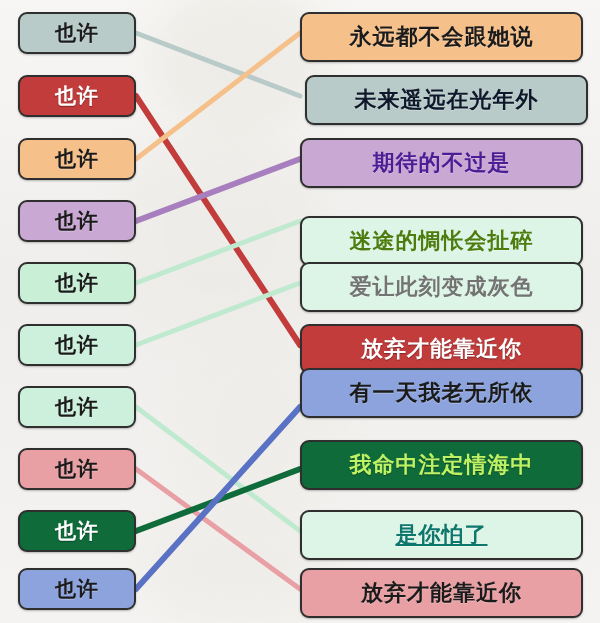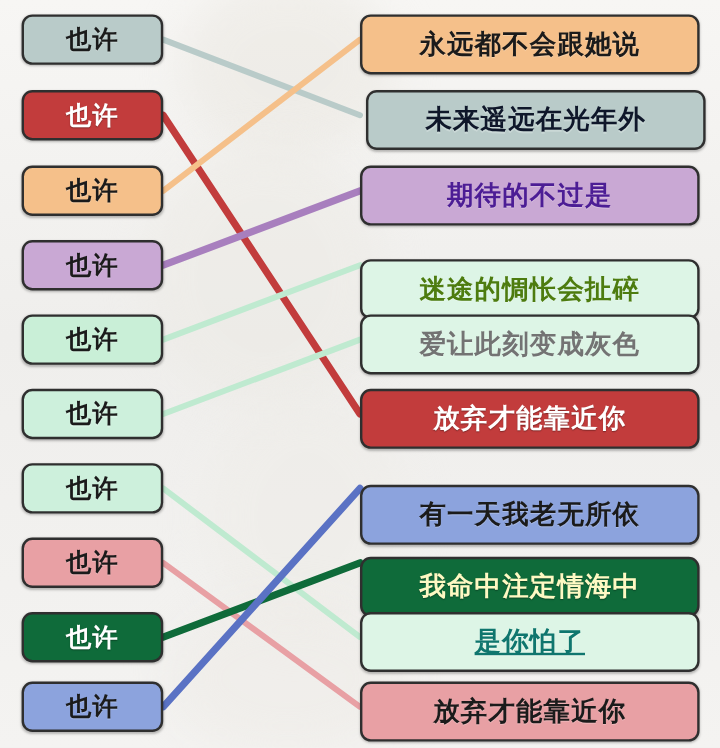--- a/index.html
+++ b/index.html
@@ -135,24 +135,24 @@
     </div>
     <div class="tile right-tile" style="left: 300px; top: 216px; background: rgb(221, 245, 230); color: #4d7c0f;">
       <span>迷途的惆怅会扯碎</span>
     </div>
     <div class="tile right-tile" style="left: 300px; top: 262px; background: rgb(221, 245, 230); color: #737373;">
       <span>爱让此刻变成灰色</span>
     </div>
     <div class="tile right-tile light-text" style="left: 300px; top: 324px; background: rgb(194, 60, 60); color: rgb(255, 255, 255);">
       <span>放弃才能靠近你</span>
     </div>
-    <div class="tile right-tile" style="left: 300px; top: 404px; background: rgb(140, 163, 221); color: rgb(27, 27, 27);">
+    <div class="tile right-tile" style="left: 300px; top: 368px; background: rgb(140, 163, 221); color: rgb(27, 27, 27);">
       <span>有一天我老无所依</span>
     </div>
-    <div class="tile right-tile light-text" style="left: 300px; top: 464px; background: rgb(15, 107, 58); color: #fef9c3;">
+    <div class="tile right-tile light-text" style="left: 300px; top: 440px; background: rgb(15, 107, 58); color: #bef264;">
       <span>我命中注定情海中</span>
     </div>
     <div class="tile right-tile" style="left: 300px; top: 510px; background: rgb(221, 245, 230); color: #0f766e; text-decoration: underline;">
       <span>是你怕了</span>
     </div>
     <div class="tile right-tile" style="left: 300px; top: 568px; background: rgb(232, 160, 164); color: rgb(27, 27, 27); font-family: Liberation Mono, monospace;">
       <span>放弃才能靠近你</span>
     </div>
   </div>
 

